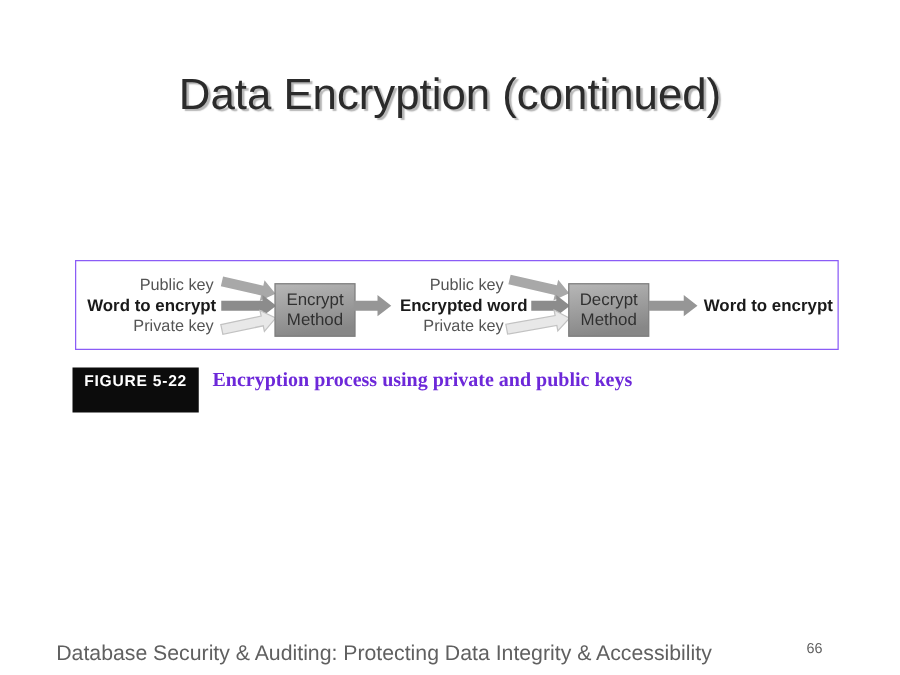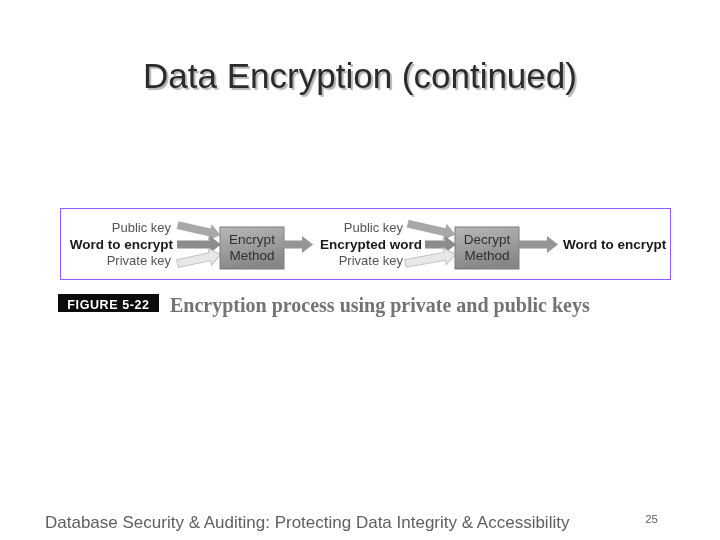--- a/index.html
+++ b/index.html
@@ -18,28 +18,28 @@
     position:absolute;left:60px;top:208px;width:609px;height:70px;
     border:1px solid #8b5cf6;background:#ffffff;
   }
   .figure-box svg{display:block;}
   svg text{font-family:"Liberation Sans","DejaVu Sans",sans-serif;}
   .diag-label{font-size:13px;fill:#545454;}
   .diag-label-bold{font-size:13.5px;font-weight:bold;fill:#1a1a1a;}
   .box-label{font-size:13.5px;fill:#303030;}
   .caption-row{position:absolute;left:58px;top:294px;height:22px;}
   .figure-tag{
-    position:absolute;left:0;top:0;width:101px;height:18px;background:#0c0c0c;
+    position:absolute;left:0;top:0;width:101px;height:36px;background:#0c0c0c;
     color:#ffffff;font-size:12.5px;font-weight:bold;letter-spacing:0.6px;
     text-align:center;line-height:22px;white-space:nowrap;
   }
   .figure-caption{
     position:absolute;left:112px;top:0;height:22px;line-height:22px;
     font-family:"Liberation Serif","DejaVu Serif",serif;
-    font-size:20px;font-weight:bold;color:#737373;white-space:nowrap;
+    font-size:16px;font-weight:bold;color:#6d28d9;white-space:nowrap;
   }
   .footer-text{
     position:absolute;left:45px;top:513px;font-size:17px;color:#606060;
     white-space:nowrap;
   }
   .page-number{
     position:absolute;right:62px;top:513px;font-size:11.5px;color:#606060;
     text-align:right;
   }
 </style>
@@ -88,13 +88,13 @@
     <text class="diag-label-bold" x="502" y="40" text-anchor="start">Word to encrypt</text>
   </svg>
 </div>
 
 <div class="caption-row">
   <div class="figure-tag">FIGURE 5-22</div>
   <div class="figure-caption">Encryption process using private and public keys</div>
 </div>
 
 <div class="footer-text">Database Security &amp; Auditing: Protecting Data Integrity &amp; Accessibility</div>
-<div class="page-number">25</div>
+<div class="page-number">66</div>
 
 </body></html>

